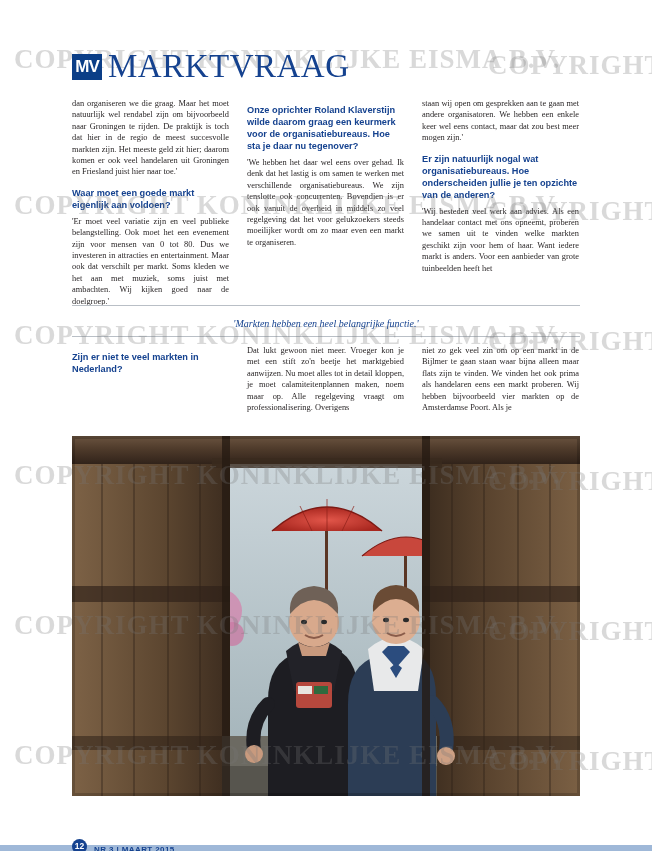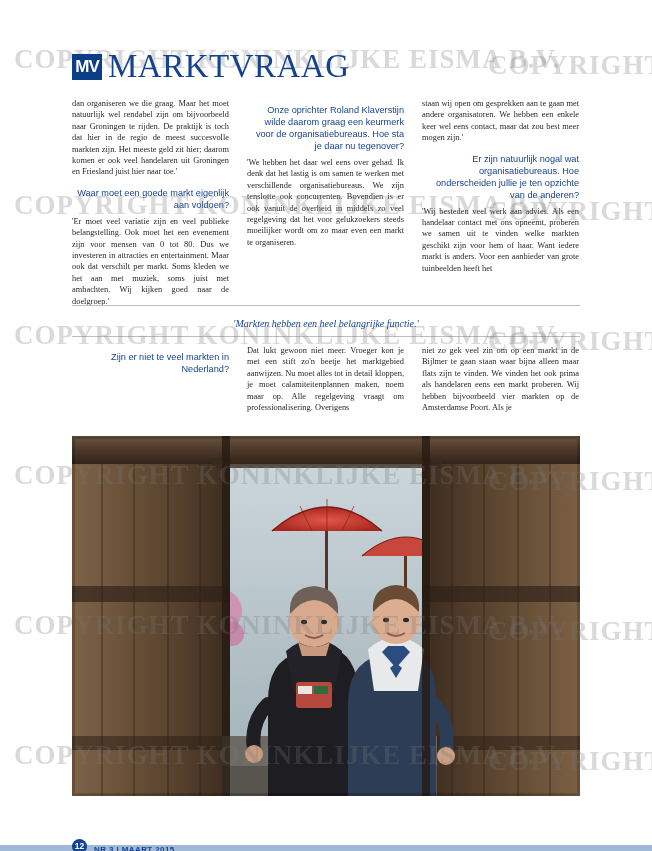--- a/index.html
+++ b/index.html
@@ -90,22 +90,21 @@
     line-height: 11.4px;
     color: #231f20;
     text-align: justify;
   }
   .col h3 {
     margin: 6px 0 5px 0;
     font-family: "Liberation Sans", sans-serif;
     font-size: 9.2px;
     line-height: 12px;
     color: #15428f;
-    font-weight: normal;
-    text-align: right;
+    font-weight: bold;
   }
 
   
   .pullquote {
     position: absolute;
     left: 72px;
     top: 318px;
     width: 508px;
     text-align: center;
     font-family: "Liberation Serif", serif;

